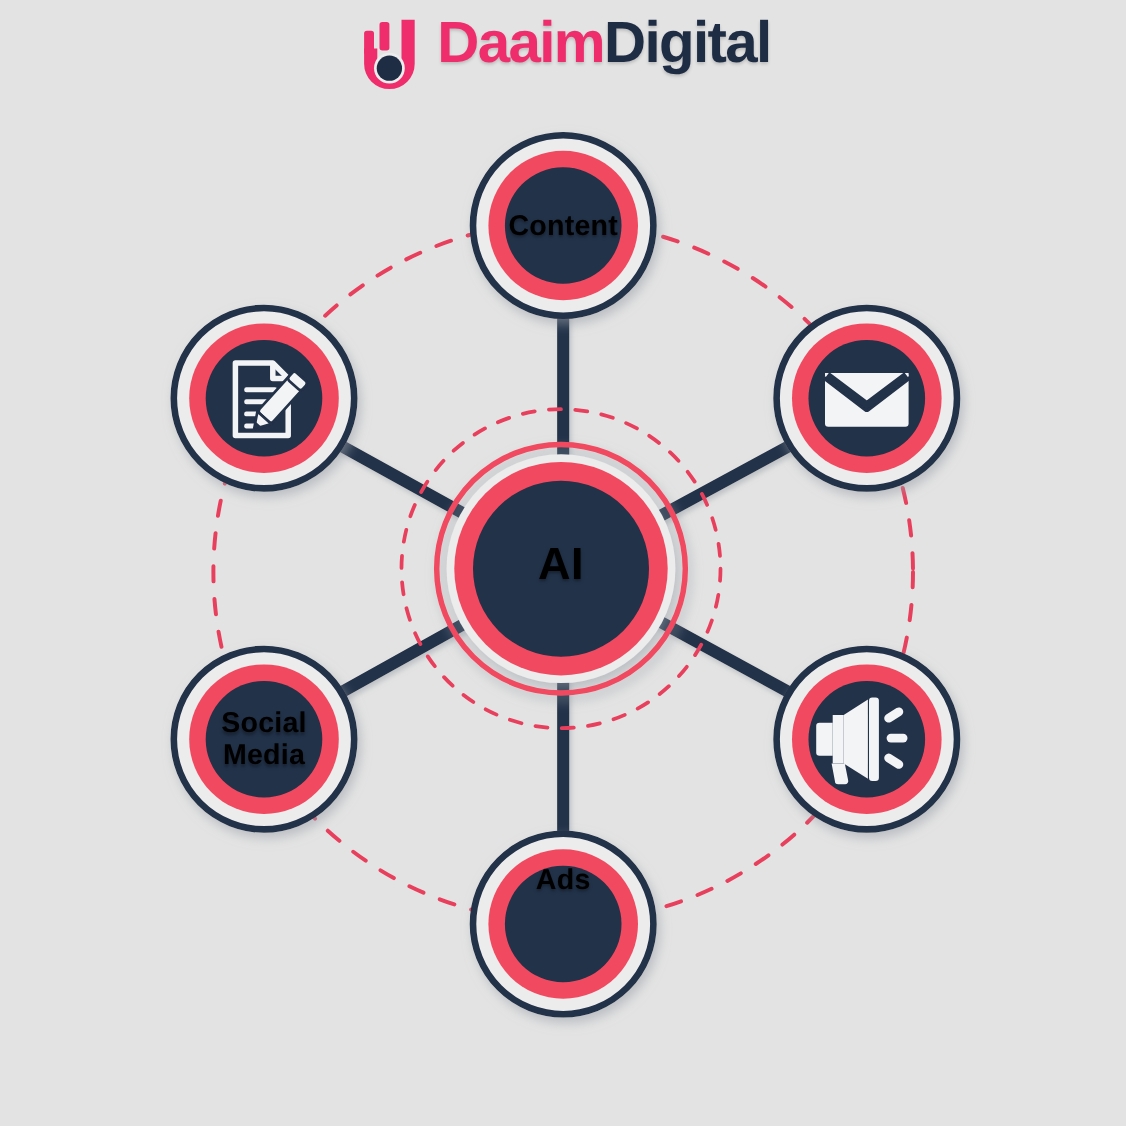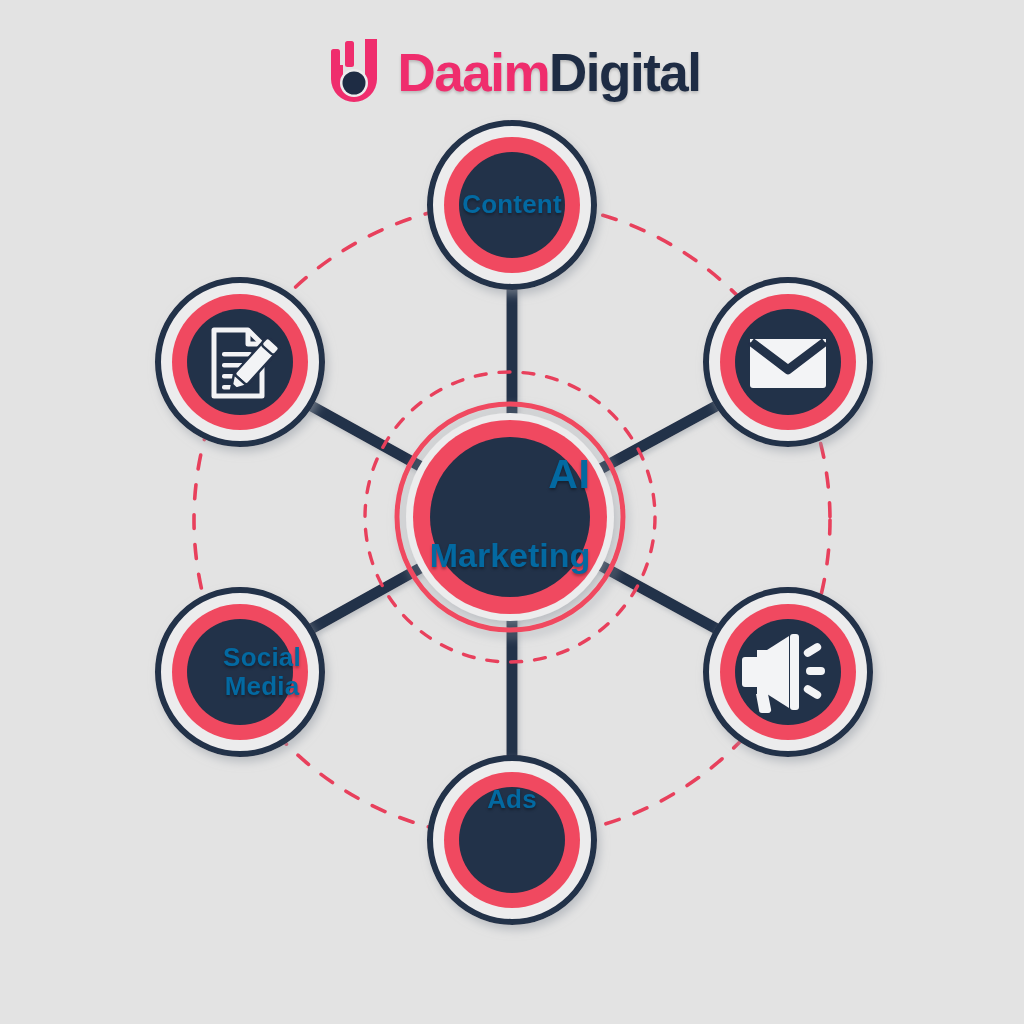--- a/index.html
+++ b/index.html
@@ -17,25 +17,25 @@
     position: relative;
     width: 1024px;
     height: 1024px;
     background: #e3e3e3;
   }
 
   
   #brand {
     position: absolute;
     left: 0;
-    top: 24px;
+    top: 12px;
     width: 1024px;
     height: 96px;
     display: flex;
-    align-items: center;
+    align-items: flex-start;
     justify-content: center;
     gap: 10px;
   }
   #brand-mark {
     width: 62px;
     height: 76px;
     flex: 0 0 auto;
     margin-right: 2px;
     margin-top: 2px;
   }
@@ -58,21 +58,21 @@
     width: 1024px;
     height: 1024px;
   }
   #diagram svg { display: block; }
 
   
   .node-label {
     position: absolute;
     transform: translate(-50%, -50%);
     text-align: center;
-    color: #0369a1;
+    color: #000000;
     font-weight: bold;
     line-height: 1.12;
     text-shadow: 0 2px 3px rgba(0,0,0,0.35);
     pointer-events: none;
     white-space: pre-line;
   }
   .label-center { font-size: 34px; }
   .label-center .line-1 { font-size: 41px; letter-spacing: 0.5px; }
   .label-spoke { font-size: 26px; letter-spacing: 0.2px; }
 </style>
@@ -198,22 +198,21 @@
         <circle cx="510" cy="517" r="104" fill="#ececed"></circle>
         <circle cx="510" cy="517" r="97" fill="#f04a60"></circle>
         <circle cx="510" cy="517" r="80" fill="#233048"></circle>
       </g>
     </svg>
 
     <div class="node-label label-spoke" style="left:512px; top:205px;">Content</div>
 
     <div class="node-label label-spoke" style="left:512px; top:800px;">Ads</div>
 
-    <div class="node-label label-spoke" style="left:240px; top:672px;margin-left:22px;">Social
+    <div class="node-label label-spoke" style="left:240px; top:672px;">Social
 Media</div>
 
     <div class="node-label label-center" style="left:510px; top:513px;text-align:right;">
       <div class="line-1">AI</div>
-      <div class="line-2">Marketing</div>
     </div>
   </div>
 
 </div>
 
 </body></html>

